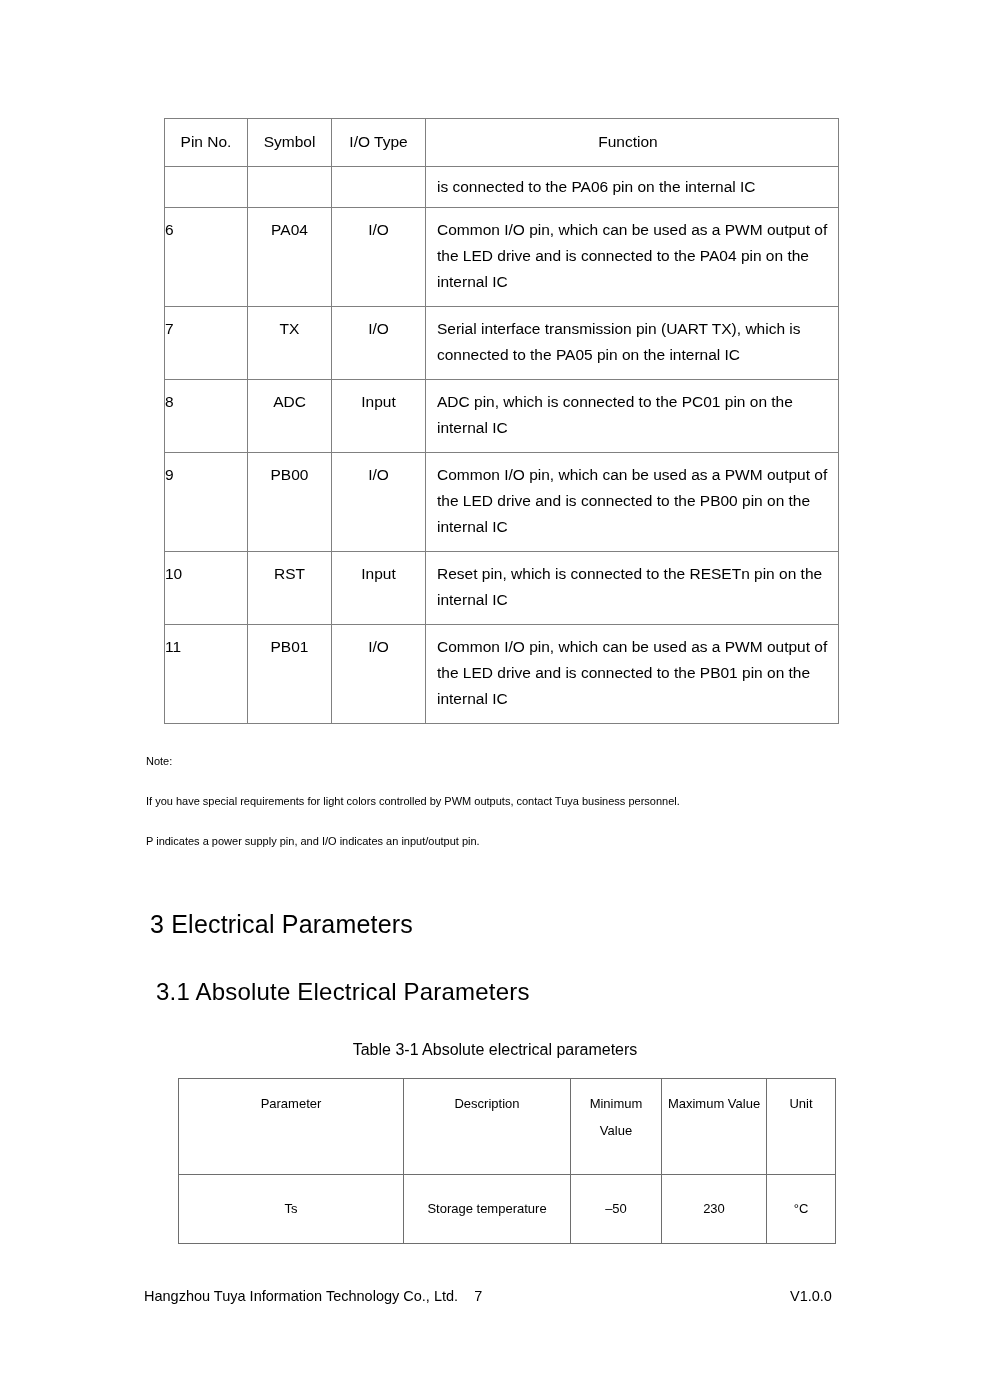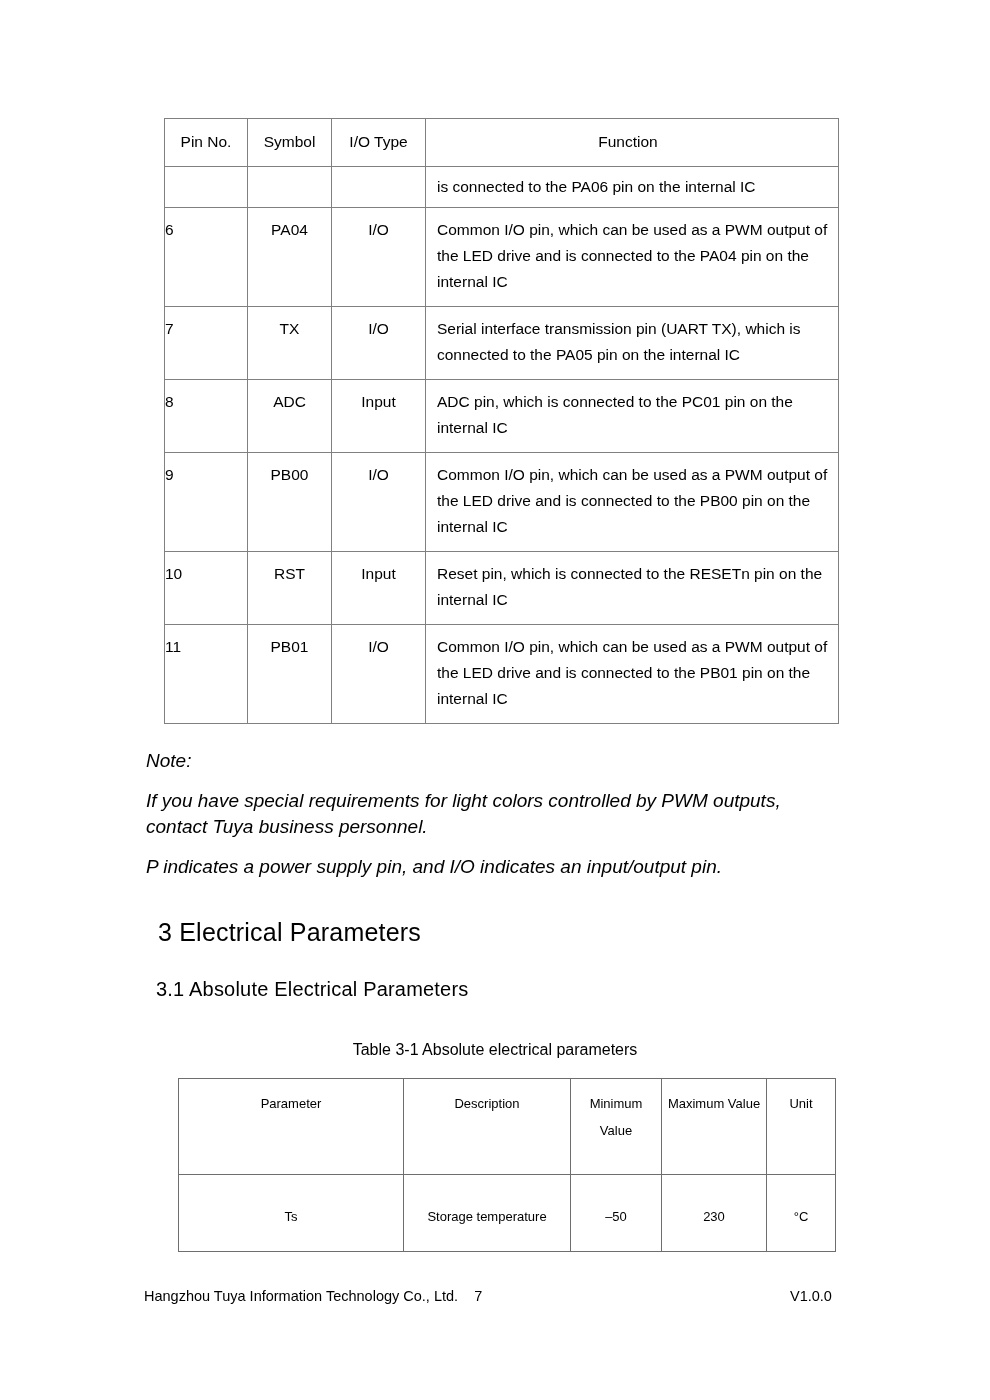--- a/index.html
+++ b/index.html
@@ -47,43 +47,42 @@
   .pin-table thead td  { text-align: center; padding-top: 10px; padding-bottom: 11px; }
   .pin-table thead .c-fn { text-align: center; padding-left: 0; }
   .pin-table .cont td  { padding-top: 7px; padding-bottom: 7px; }
 
   
   .note-block {
     position: absolute;
     left: 146px;
     top: 748px;
     width: 700px;
-    font-size: 19px;
+    font-size: 11px;
     line-height: 26px;
-    font-style: italic;
   }
   .note-block p {
     margin: 0 0 14px 0;
   }
 
   
   .h1 {
     position: absolute;
     left: 146px;
     top: 906px;
     font-size: 25px;
     font-weight: normal;
-    margin: 12px;
+    margin: 4px;
     letter-spacing: 0.2px;
   }
   .h2 {
     position: absolute;
     left: 156px;
     top: 978px;
-    font-size: 20px;
+    font-size: 24px;
     font-weight: normal;
     margin: 0;
     letter-spacing: 0.2px;
   }
 
   
   .table-caption {
     position: absolute;
     left: 0;
     top: 1041px;
@@ -109,21 +108,21 @@
     text-align: center;
     vertical-align: top;
     padding: 11px 2px 10px 2px;
   }
   .param-table .p-param { width: 220px; }
   .param-table .p-desc  { width: 162px; }
   .param-table .p-min   { width: 86px; }
   .param-table .p-max   { width: 100px; }
   .param-table .p-unit  { width: 64px; }
   .param-table thead td { height: 74px; }
-  .param-table tbody td { height: 50px; vertical-align: middle; padding-top: 16px; padding-bottom: 10px;}
+  .param-table tbody td { height: 50px; vertical-align: middle; padding-top: 8px; padding-bottom: 10px;}
   .param-table tbody .p-param,
   .param-table tbody .p-min,
   .param-table tbody .p-max,
   .param-table tbody .p-unit { vertical-align: middle; }
 
   
   .footer {
     position: absolute;
     left: 144px;
     top: 1288px;

